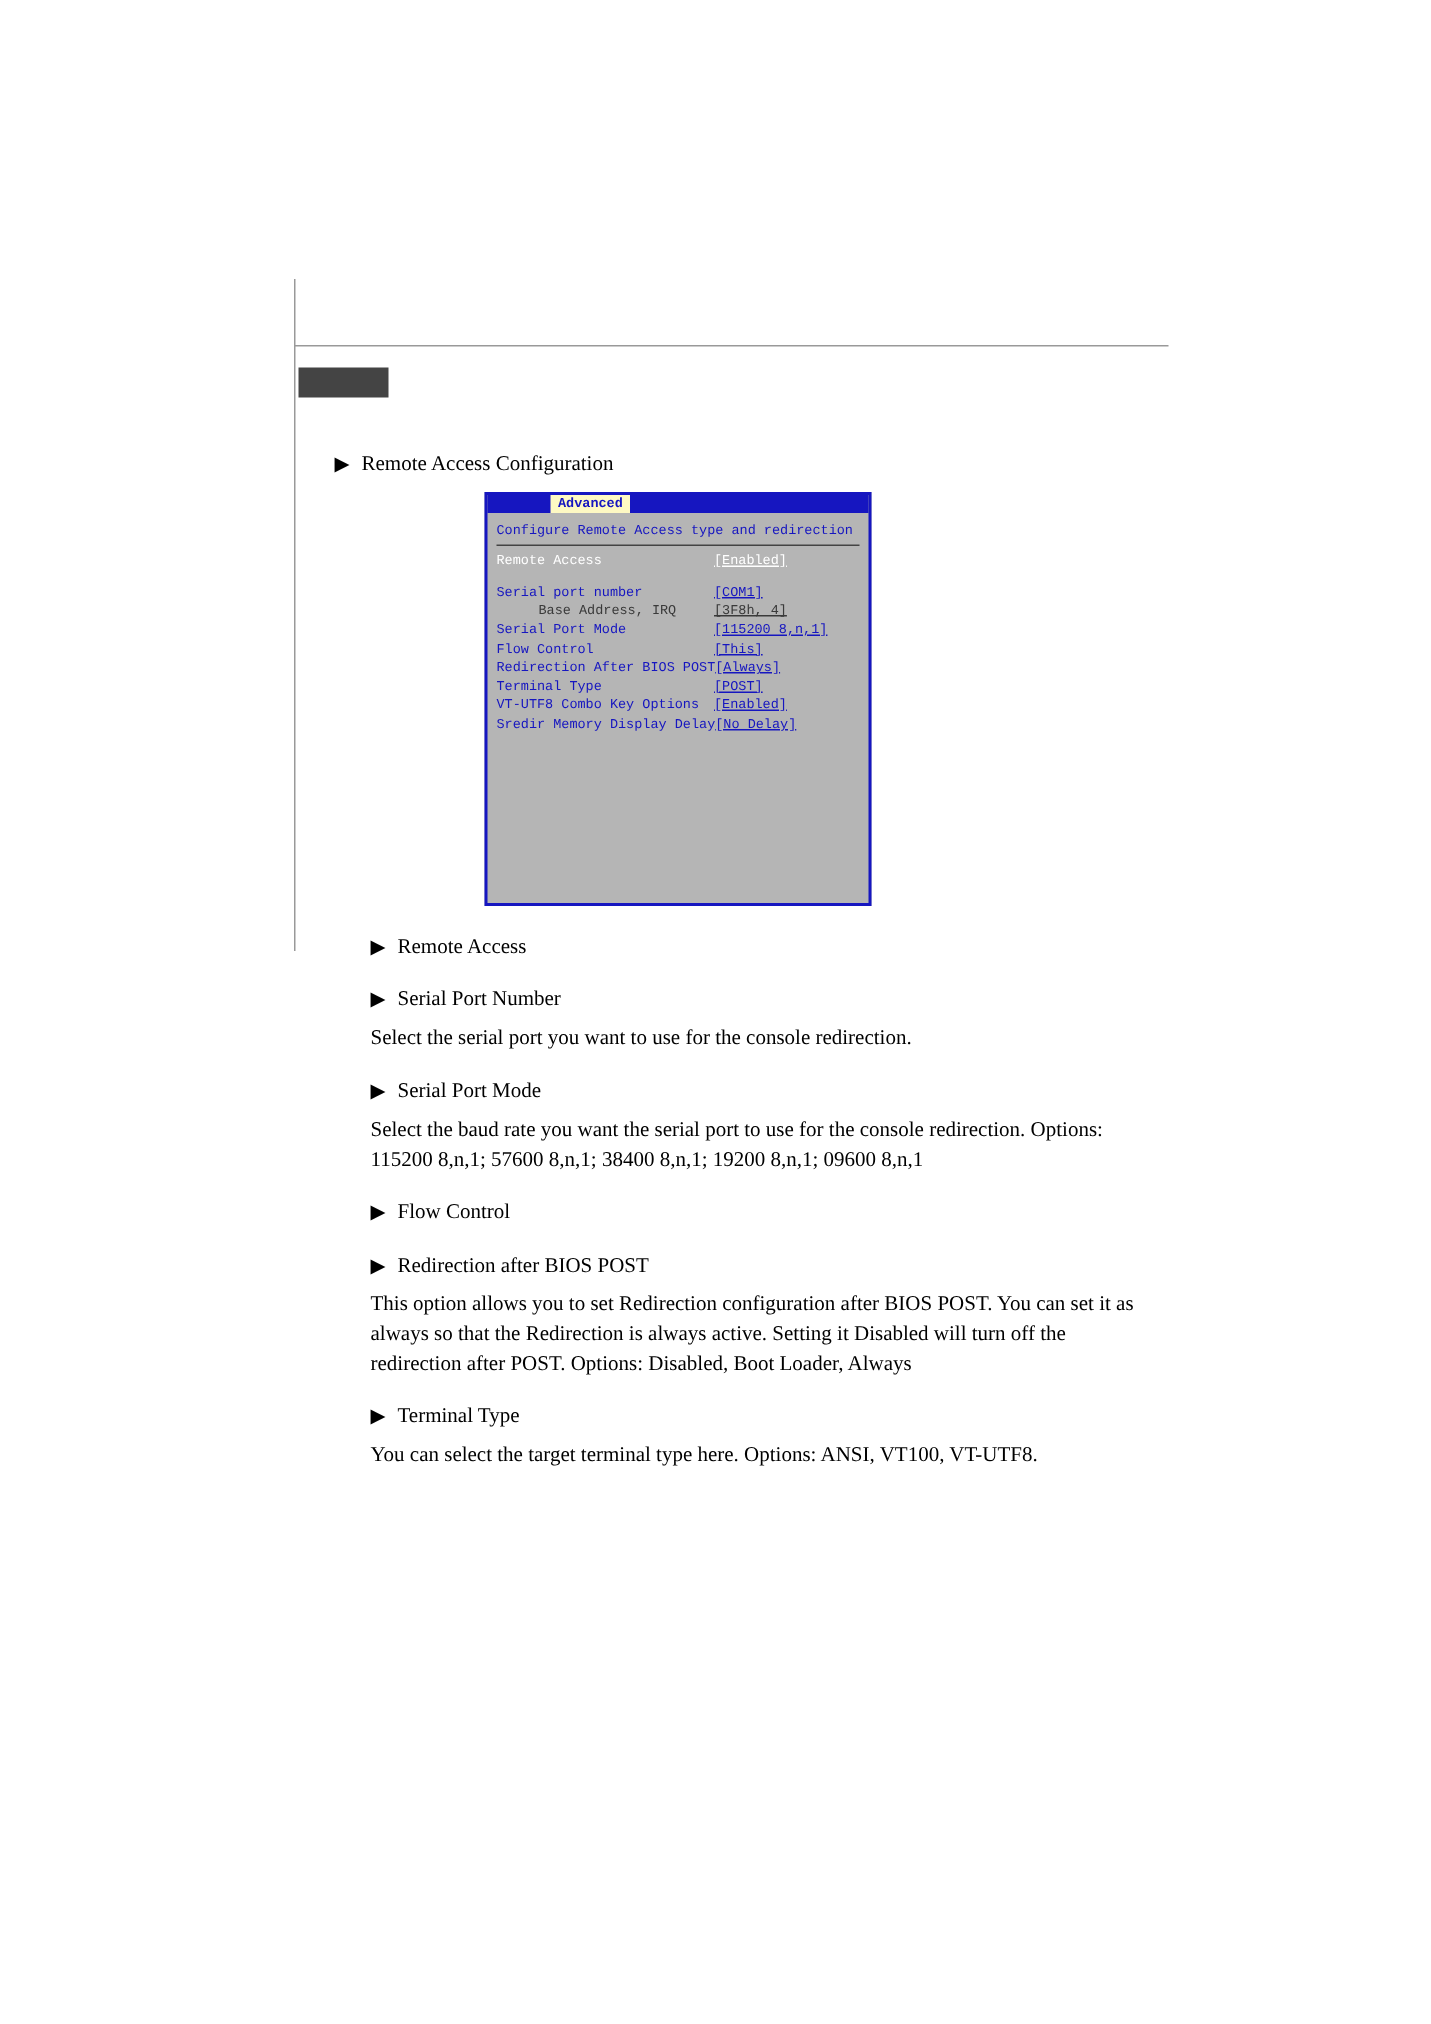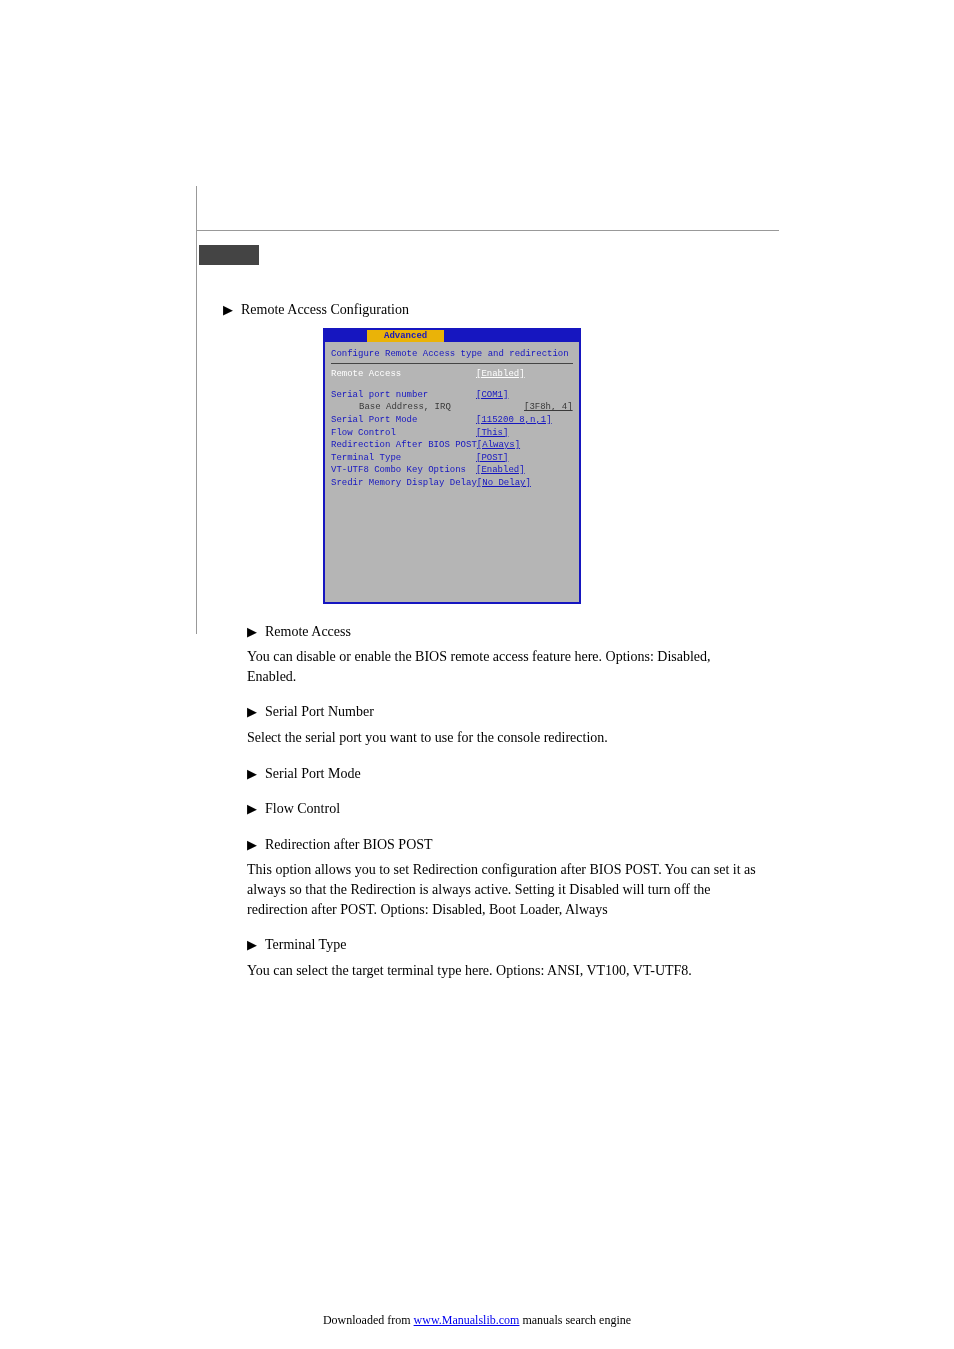--- a/index.html
+++ b/index.html
@@ -84,23 +84,23 @@
   }
   .bios-topbar {
     background: #1616c0;
     height: 12px;
     position: relative;
   }
   .bios-tab {
     position: absolute;
     left: 42px;
     top: 0;
-    background: #eab308;
+    background: #fef9c3;
     color: #1616c0;
-    padding: 0 17px;
+    padding: 0 5px;
     height: 12px;
     font-weight: bold;
   }
   .bios-body {
     padding: 6px 6px 4px 6px;
     min-height: 260px;
     box-sizing: border-box;
   }
   .bios-hdr {
     color: #1616c0;
@@ -121,21 +121,21 @@
     flex: 0 0 auto;
     text-decoration: underline;
   }
   .bios-hilite .bios-label {
     color: #fff;
   }
   .bios-hilite .bios-val {
     color: #fff;
   }
   .bios-blue { color: #1616c0; }
-  .bios-gray { color: #3a3a3a; gap: 48px; }
+  .bios-gray { color: #3a3a3a; }
   .bios-sub { margin-left: 28px; }
 
   .section {
     margin: 0 0 16px 24px;
   }
 
   .footer {
     position: absolute;
     bottom: 20px;
     left: 0;
@@ -214,34 +214,34 @@
         </div>
       </div>
     </div>
 
     <div id="sections">
         <div class="section">
           <div class="bullet-line" style="margin-left: 0px;">
             <span class="arrow">▶</span>
             <span>Remote Access</span>
           </div>
-          <p class="body-text indent">You can disable or enable the BIOS remote access feature here. Options: Disabled, Enabled.</p>
         </div>
         <div class="section">
           <div class="bullet-line" style="margin-left: 0px;">
             <span class="arrow">▶</span>
             <span>Serial Port Number</span>
           </div>
           <p class="body-text indent">Select the serial port you want to use for the console redirection.</p>
         </div>
         <div class="section">
           <div class="bullet-line" style="margin-left: 0px;">
             <span class="arrow">▶</span>
             <span>Serial Port Mode</span>
           </div>
+          <p class="body-text indent">Select the baud rate you want the serial port to use for the console redirection.  Options: 115200 8,n,1; 57600 8,n,1; 38400 8,n,1; 19200 8,n,1; 09600 8,n,1</p>
         </div>
         <div class="section">
           <div class="bullet-line" style="margin-left: 0px;">
             <span class="arrow">▶</span>
             <span>Flow Control</span>
           </div>
         </div>
         <div class="section">
           <div class="bullet-line" style="margin-left: 0px;">
             <span class="arrow">▶</span>
@@ -253,17 +253,14 @@
           <div class="bullet-line" style="margin-left: 0px;">
             <span class="arrow">▶</span>
             <span>Terminal Type</span>
           </div>
           <p class="body-text indent">You can select the target terminal type here.  Options: ANSI, VT100, VT-UTF8.</p>
         </div>
       </div>
 
   </div>
 
-  <div class="footer">
-    <span>Downloaded from </span><a href="#">www.Manualslib.com</a><span> manuals search engine</span>
-  </div>
 
 </div>
 
 </body></html>

